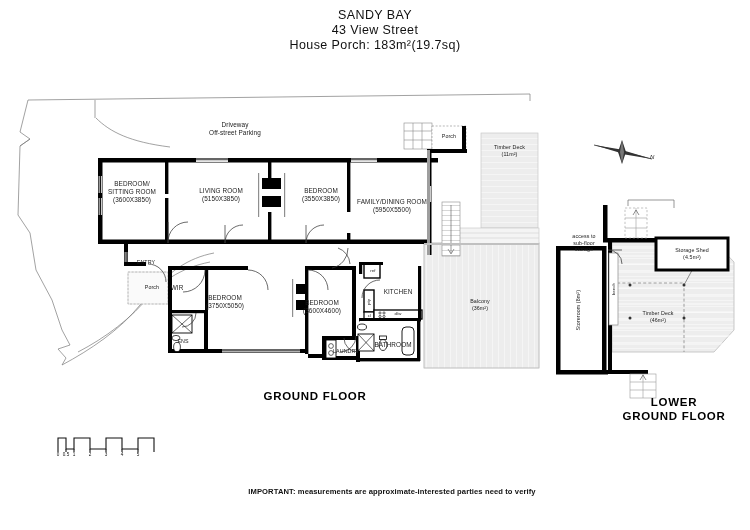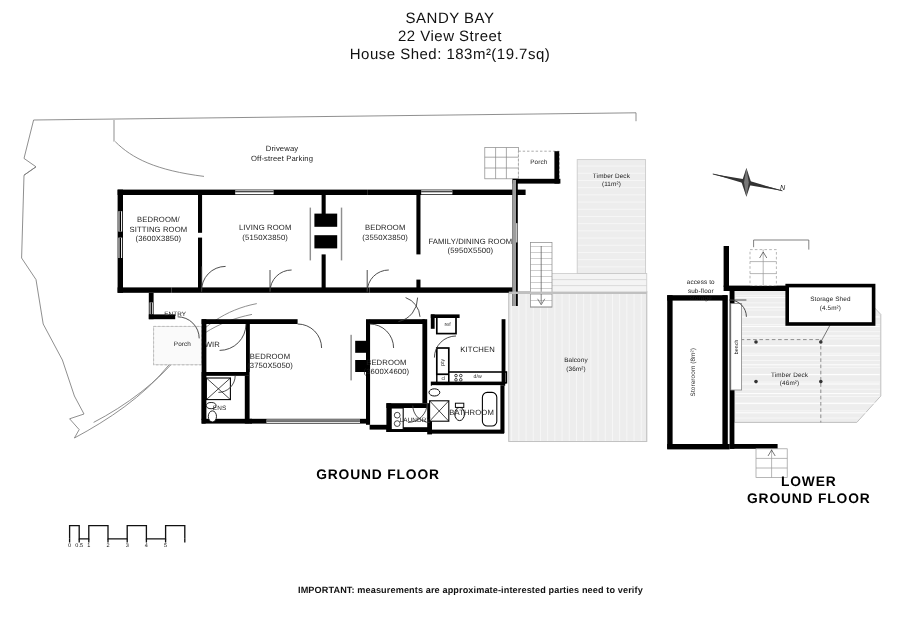--- a/index.html
+++ b/index.html
@@ -112,22 +112,22 @@
     color: #222;
   }
 </style>
 </head>
 <body>
 
 <div id="plan-root">
 
   <div class="title-block">
     <span class="title-line l1">SANDY BAY</span>
-    <span class="title-line">22 View Street</span>
-    <span class="title-line">House Shed: 183m²(19.7sq)</span>
+    <span class="title-line">43 View Street</span>
+    <span class="title-line">House Porch: 183m²(19.7sq)</span>
   </div>
 
   <svg class="svg-layer" viewBox="0 0 750 530">
     <defs>
       <pattern id="deckHatch" width="6" height="6" patternUnits="userSpaceOnUse">
         <rect width="6" height="6" fill="#ededed"></rect>
         <line x1="0" y1="0" x2="6" y2="0" stroke="#ffffff" stroke-width="0.9"></line>
       </pattern>
       <pattern id="deckHatchV" width="6" height="6" patternUnits="userSpaceOnUse">
         <rect width="6" height="6" fill="#ededed"></rect>

